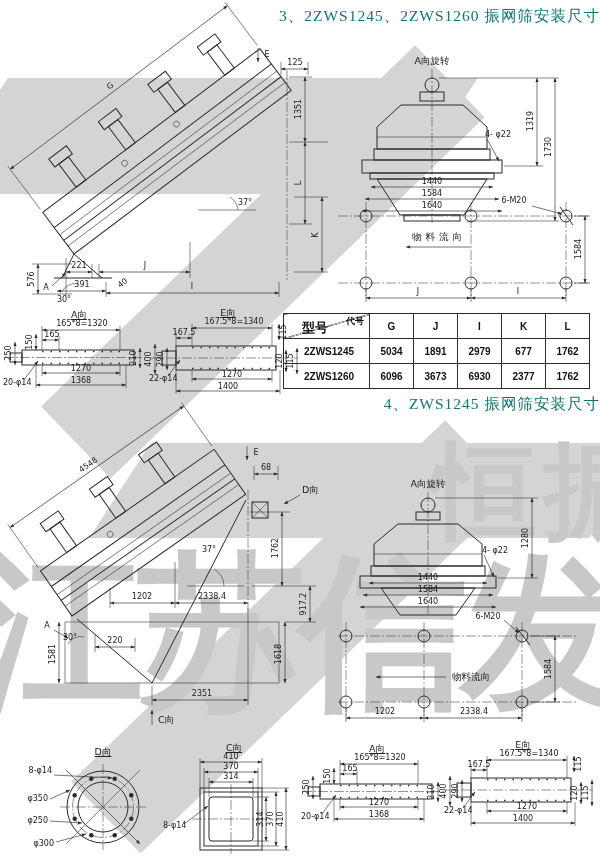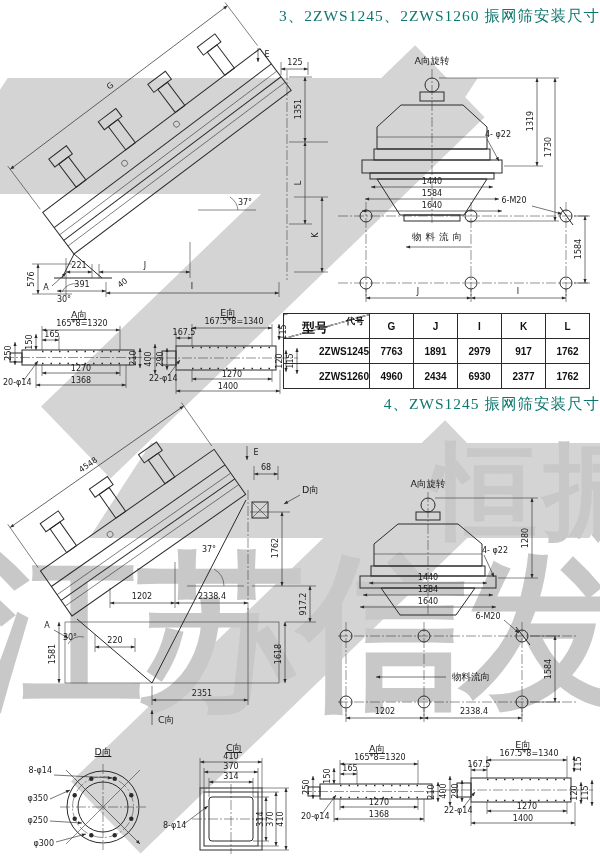--- a/index.html
+++ b/index.html
@@ -14,21 +14,21 @@
 svg text.as{text-anchor:start}
 svg text.ae{text-anchor:end}
 .ln{stroke:#2b2b2b;stroke-width:1;fill:none}
 .tn{stroke:#2b2b2b;stroke-width:.55;fill:none}
 .dim{stroke:#2b2b2b;stroke-width:.65;fill:none;marker-start:url(#arr);marker-end:url(#arr)}
 .ar1{stroke:#2b2b2b;stroke-width:.65;fill:none;marker-end:url(#arr)}
 .cl{stroke:#2b2b2b;stroke-width:.5;fill:none;stroke-dasharray:10 2 2 2}
 .hm{stroke:#2b2b2b;stroke-width:1.4;fill:none;stroke-dasharray:1.5 7}
 table.spec{position:absolute;left:283px;top:313px;border-collapse:collapse;font-size:10px}
 table.spec th,table.spec td{border:1.2px solid #2b2b2b;text-align:center;font-weight:bold;height:25px;padding:0}
-table.spec td.mod{text-align:right;padding-left:5px}
+table.spec td.mod{text-align:center;padding-left:5px}
 th.diag{position:relative;width:86px;background:linear-gradient(to bottom right,transparent 49.2%,#2b2b2b 49.2%,#2b2b2b 50.8%,transparent 50.8%)}
 th.diag .code{position:absolute;top:1px;right:5px;font-size:9px}
 th.diag .model{position:absolute;bottom:1px;left:18px;font-size:13px}
 </style>
 </head>
 <body>
 
 <svg width="0" height="0">
     <defs>
 <marker id="arr" viewBox="0 0 10 10" refX="9" refY="5" markerWidth="9" markerHeight="7" orient="auto-start-reverse">
@@ -264,30 +264,30 @@
       <span class="model">型号</span>
     </th>
     <th style="width:44px">G</th>
     <th style="width:44px">J</th>
     <th style="width:44px">I</th>
     <th style="width:44px">K</th>
     <th style="width:44px">L</th>
   </tr>
   <tr>
     <td class="mod">2ZWS1245</td>
-    <td>7763</td>
+    <td>5034</td>
     <td>1891</td>
     <td>2979</td>
-    <td>917</td>
+    <td>677</td>
     <td>1762</td>
   </tr>
   <tr>
     <td class="mod">2ZWS1260</td>
-    <td>4960</td>
-    <td>2434</td>
+    <td>6096</td>
+    <td>3673</td>
     <td>6930</td>
     <td>2377</td>
     <td>1762</td>
   </tr>
 </tbody>
   </table>
 
 <div class="ttl" style="top:394px">4、ZWS1245 振网筛安装尺寸</div>
 
 <svg style="left:2px;top:438px" width="345" height="300" viewBox="0 0 345 300">

